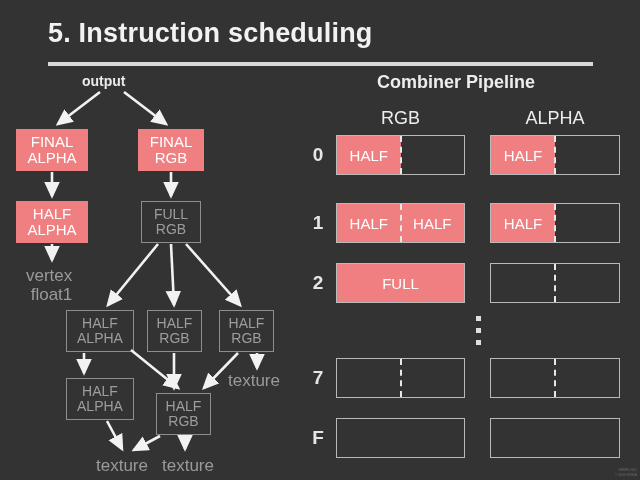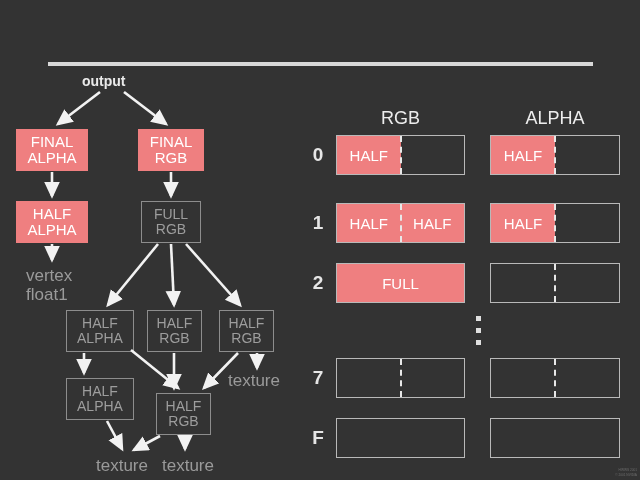--- a/index.html
+++ b/index.html
@@ -61,20 +61,21 @@
     color: #9d9d9d;
     font-size: 14px;
   }
   .node .l2 { display: block; }
 
   
   .plain {
     position: absolute;
     white-space: pre;
     line-height: 1.12;
+    text-align: right;
   }
   .label-output {
     color: #eaeaea;
     font-size: 14px;
     font-weight: bold;
   }
   .label-gray {
     color: #9a9a9a;
     font-size: 17px;
   }
@@ -174,20 +175,21 @@
     text-align: right;
     white-space: pre-line;
     font-family: "Liberation Sans", sans-serif;
   }
 </style>
 </head>
 <body>
 
 <div id="slide">
 
+  <div id="title">5. Instruction scheduling</div>
   <div id="title-rule"></div>
 
   <div class="plain label-output" style="left:82px; top:74px;">output</div>
 
   <div id="graph-nodes">
       <div class="node filled" style="left: 16px; top: 129px; width: 72px; height: 42px;"><span>FINAL</span><span class="l2">ALPHA</span></div>
       <div class="node filled" style="left: 138px; top: 129px; width: 66px; height: 42px;"><span>FINAL</span><span class="l2">RGB</span></div>
       <div class="node filled" style="left: 16px; top: 201px; width: 72px; height: 42px;"><span>HALF</span><span class="l2">ALPHA</span></div>
       <div class="node outline" style="left: 141px; top: 201px; width: 60px; height: 42px;"><span>FULL</span><span class="l2">RGB</span></div>
       <div class="node outline" style="left: 66px; top: 310px; width: 68px; height: 42px;"><span>HALF</span><span class="l2">ALPHA</span></div>
@@ -237,20 +239,21 @@
       <path d="M257,353 L257,368"></path>
 
       <path d="M107,421 L122,449"></path>
 
       <path d="M160,436 L134,450"></path>
 
       <path d="M185,436 L185,449"></path>
     </g>
   </svg>
 
+  <div id="panel-title">Combiner Pipeline</div>
   <div class="col-head" id="head-rgb">RGB</div>
   <div class="col-head" id="head-alpha">ALPHA</div>
 
   <div id="pipeline-rows">
       <div class="row-label" style="top: 144px;">0</div>
       <div class="slot" style="left: 336px; top: 135px; width: 129px; height: 40px;">
         <div class="half left on">HALF</div>
         <div class="half right"></div>
         <div class="divider"></div>
       </div>

